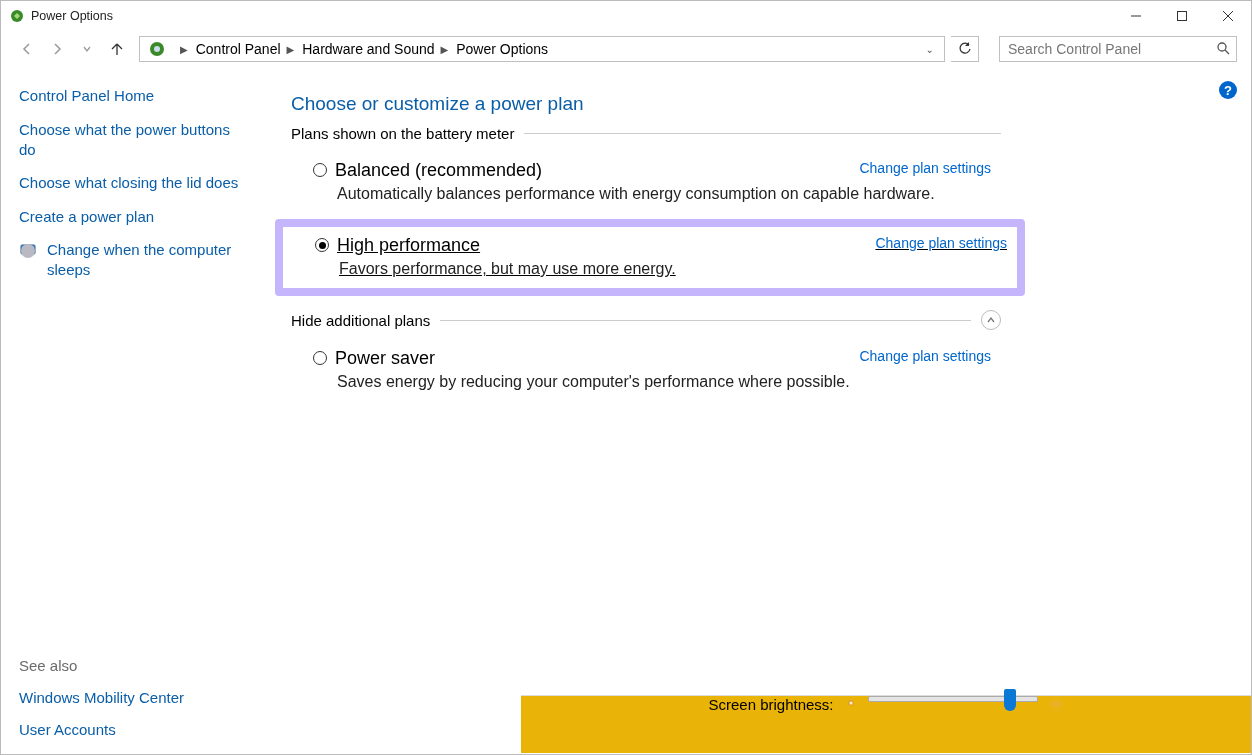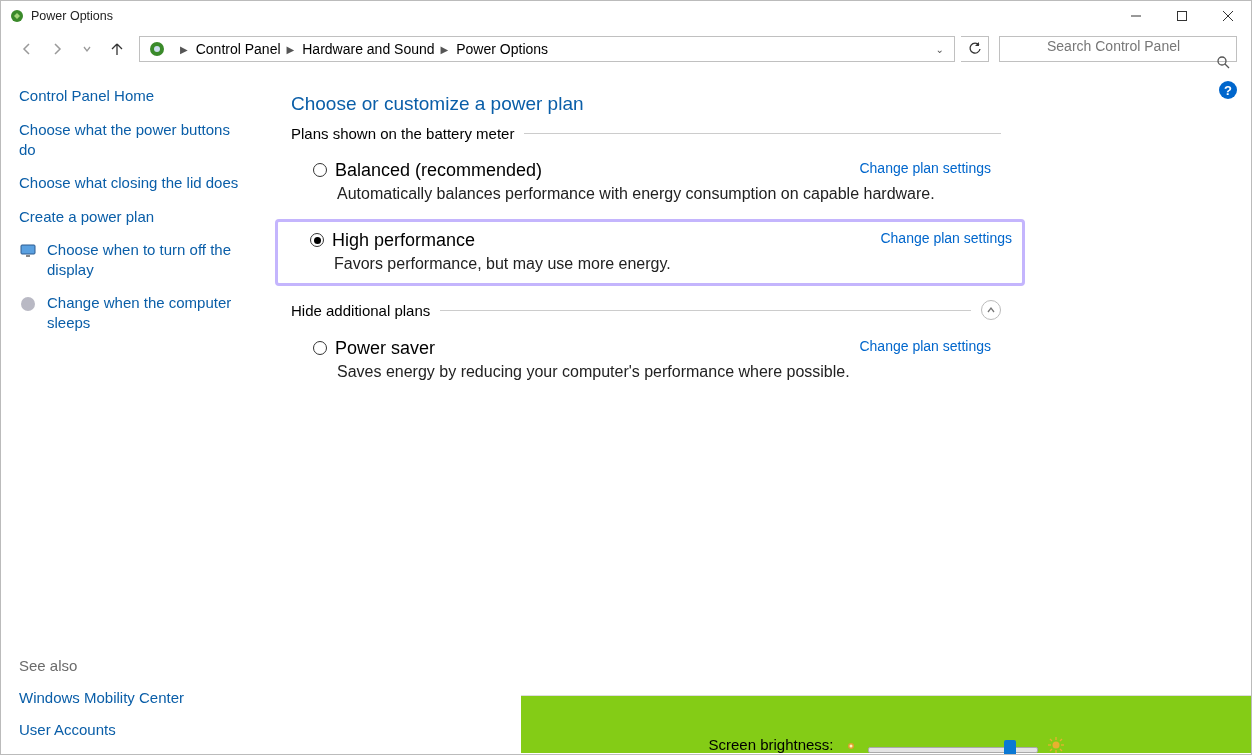--- a/index.html
+++ b/index.html
@@ -45,24 +45,23 @@
   }
   .addr-icon { width:18px; height:18px; margin:0 4px; }
   .crumb { padding: 0 4px; font-size:14px; color:#000; display:flex; align-items:center; }
   .crumb .chev { margin-left:6px; color:#555; font-size:10px; }
   .addr-spacer { flex:1; }
   .addr-drop { color:#555; font-size:10px; padding:0 6px; }
   .refresh { width: 28px; height:26px; border:1px solid #c0c0c0; border-left:none; display:flex; align-items:center; justify-content:center; color:#333; }
   .searchbox {
     width: 238px; height:26px;
     border:1px solid #c0c0c0;
-    margin-left: 4px;
-    display:flex; align-items:flex-end;
+    margin-left: 14px;
+    display:flex; align-items:center;
     padding:0 6px;
-    flex-direction:column;
   }
   .searchbox input {
     border:none; outline:none; flex:1;
     font-family:inherit; font-size:14px;
     color:#555;
   }
   .searchbox input::placeholder { color:#777; }
   .searchbox .mag { color:#555; }
   
   .body {
@@ -101,36 +100,36 @@
   }
   .section-label .line { flex:1; height:1px; background:#ccc; }
   .plan-block { width:710px; padding:8px 10px 10px 22px; }
   .plan-top { display:flex; align-items:flex-start; }
   .plan-radio { width:14px; height:14px; border:1.5px solid #333; border-radius:50%; margin-top:3px; margin-right:8px; position:relative; flex-shrink:0; }
   .plan-radio.checked::after { content:""; position:absolute; inset:2.5px; border-radius:50%; background:#000; }
   .plan-name { font-size:18px; color:#000; }
   .plan-link { margin-left:auto; color:#0066cc; font-size:14px; }
   .plan-desc { font-size:16px; color:#222; margin:4px 0 0 24px; }
   .highlight-box {
-    border:3px solid #c4b5fd;
+    border:8px solid #c4b5fd;
     border-radius:4px;
     width:750px;
     margin-left:-16px;
     padding:8px 10px 10px 32px;
-    margin-top:6px; margin-bottom:6px;
+    margin-top:6px; margin-bottom:6px;text-decoration:underline;
   }
   .expand-btn { width:20px; height:20px; border:1px solid #bbb; border-radius:50%; display:flex; align-items:center; justify-content:center; color:#555; font-size:10px; }
   
   .bottom-bar {
     position:absolute; bottom:0; left:260px; right:0;
     height:58px;
     border-top:1px solid #ddd;
-    display:flex; align-items:flex-end; justify-content:center;
+    display:flex; align-items:flex-start; justify-content:center;
     gap:10px;
-    background:#84cc16;
+    background:#eab308;
   }
   .bottom-bar .blabel { font-size:15px; }
   .brightness-track {
     width:170px; height:6px; border:1px solid #aaa; background:#e4e4e4;
     position:relative; border-radius:2px;
   }
   .brightness-thumb {
     position:absolute; top:-8px; width:12px; height:22px;
     background:#0a78d4; border-radius:2px 2px 6px 6px;
   }
@@ -239,21 +238,20 @@
     <a class="sb-link noicon">Choose what the power buttons do</a>
     <a class="sb-link noicon">Choose what closing the lid does</a>
     <a class="sb-link noicon">Create a power plan</a>
     <a class="sb-link">
       <span class="sicon">
         <svg viewBox="0 0 18 18">
             <rect x="2" y="3" width="14" height="9" rx="1" fill="#5aa0e0" stroke="#2a5a90"></rect>
             <rect x="7" y="13" width="4" height="2" fill="#888"></rect>
           </svg>
       </span>
-      <span>Choose when to turn off the display</span>
     </a>
     <a class="sb-link">
       <span class="sicon">
         <svg viewBox="0 0 18 18">
             <circle cx="9" cy="9" r="7" fill="#b9b9c4"></circle>
             <path d="M9 2 A7 7 0 0 1 9 16 A5 5 0 0 0 9 2 Z" fill="#56566a"></path>
           </svg>
       </span>
       <span>Change when the computer sleeps</span>
     </a>

